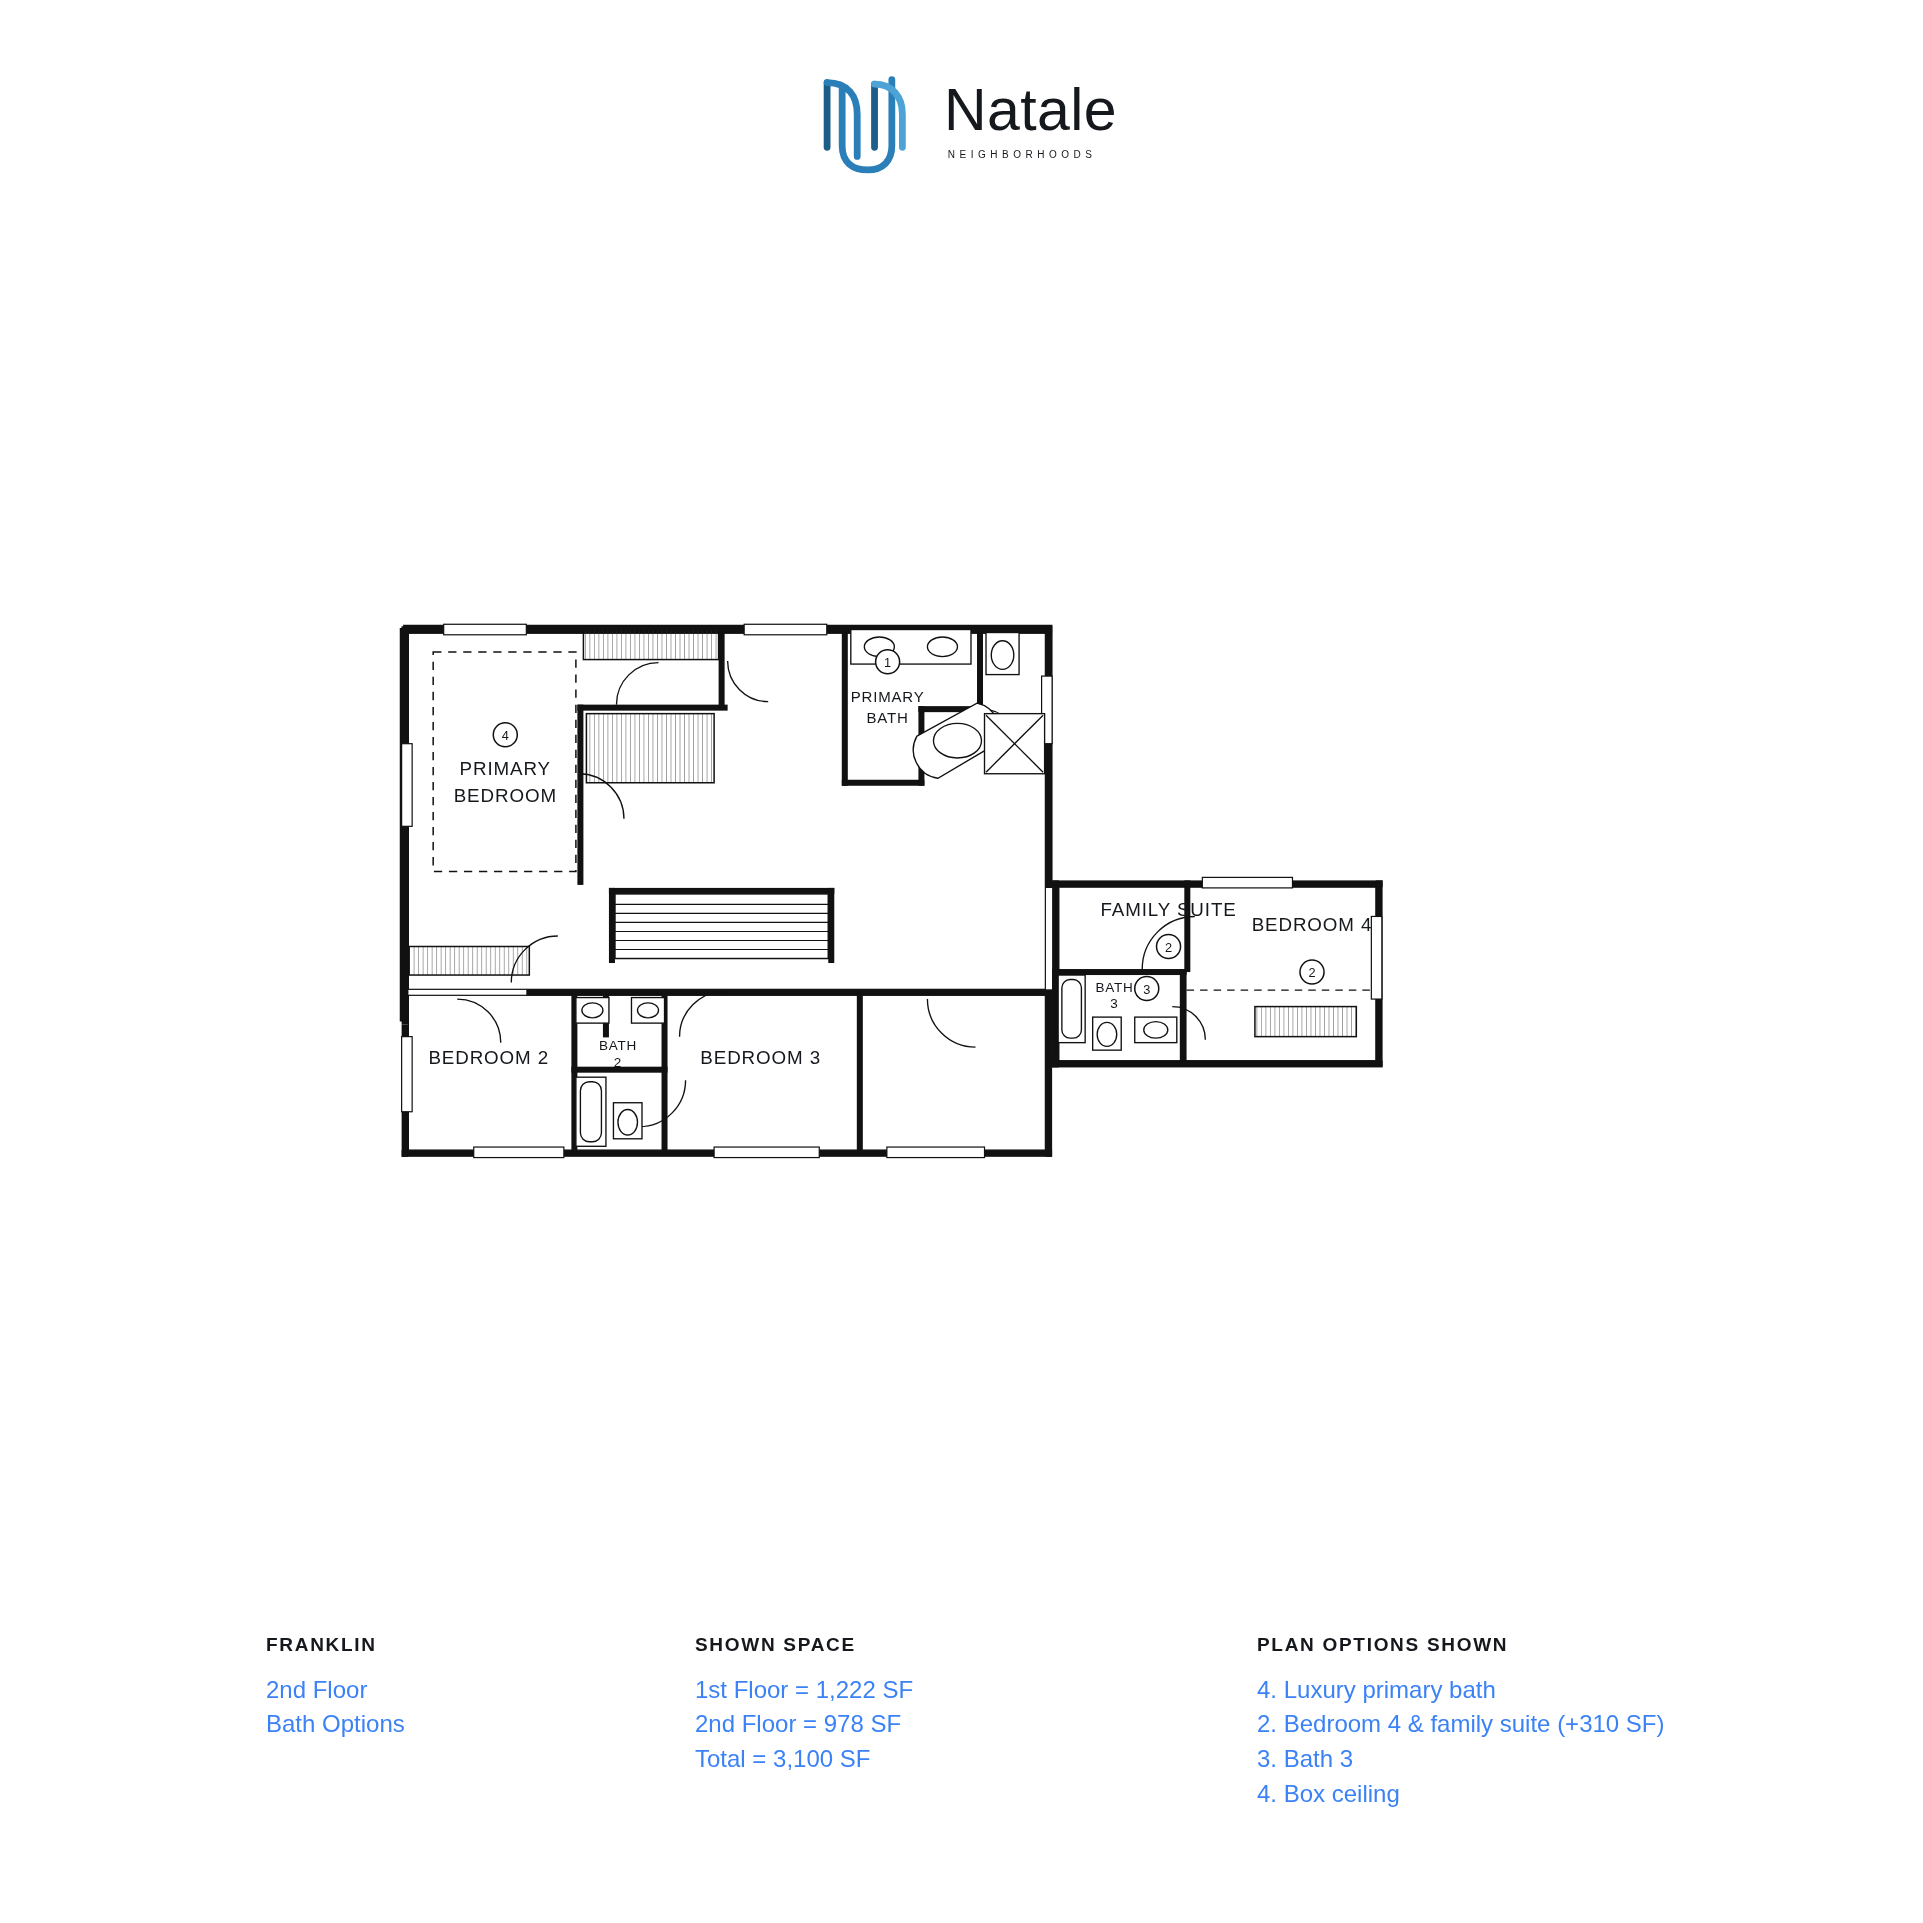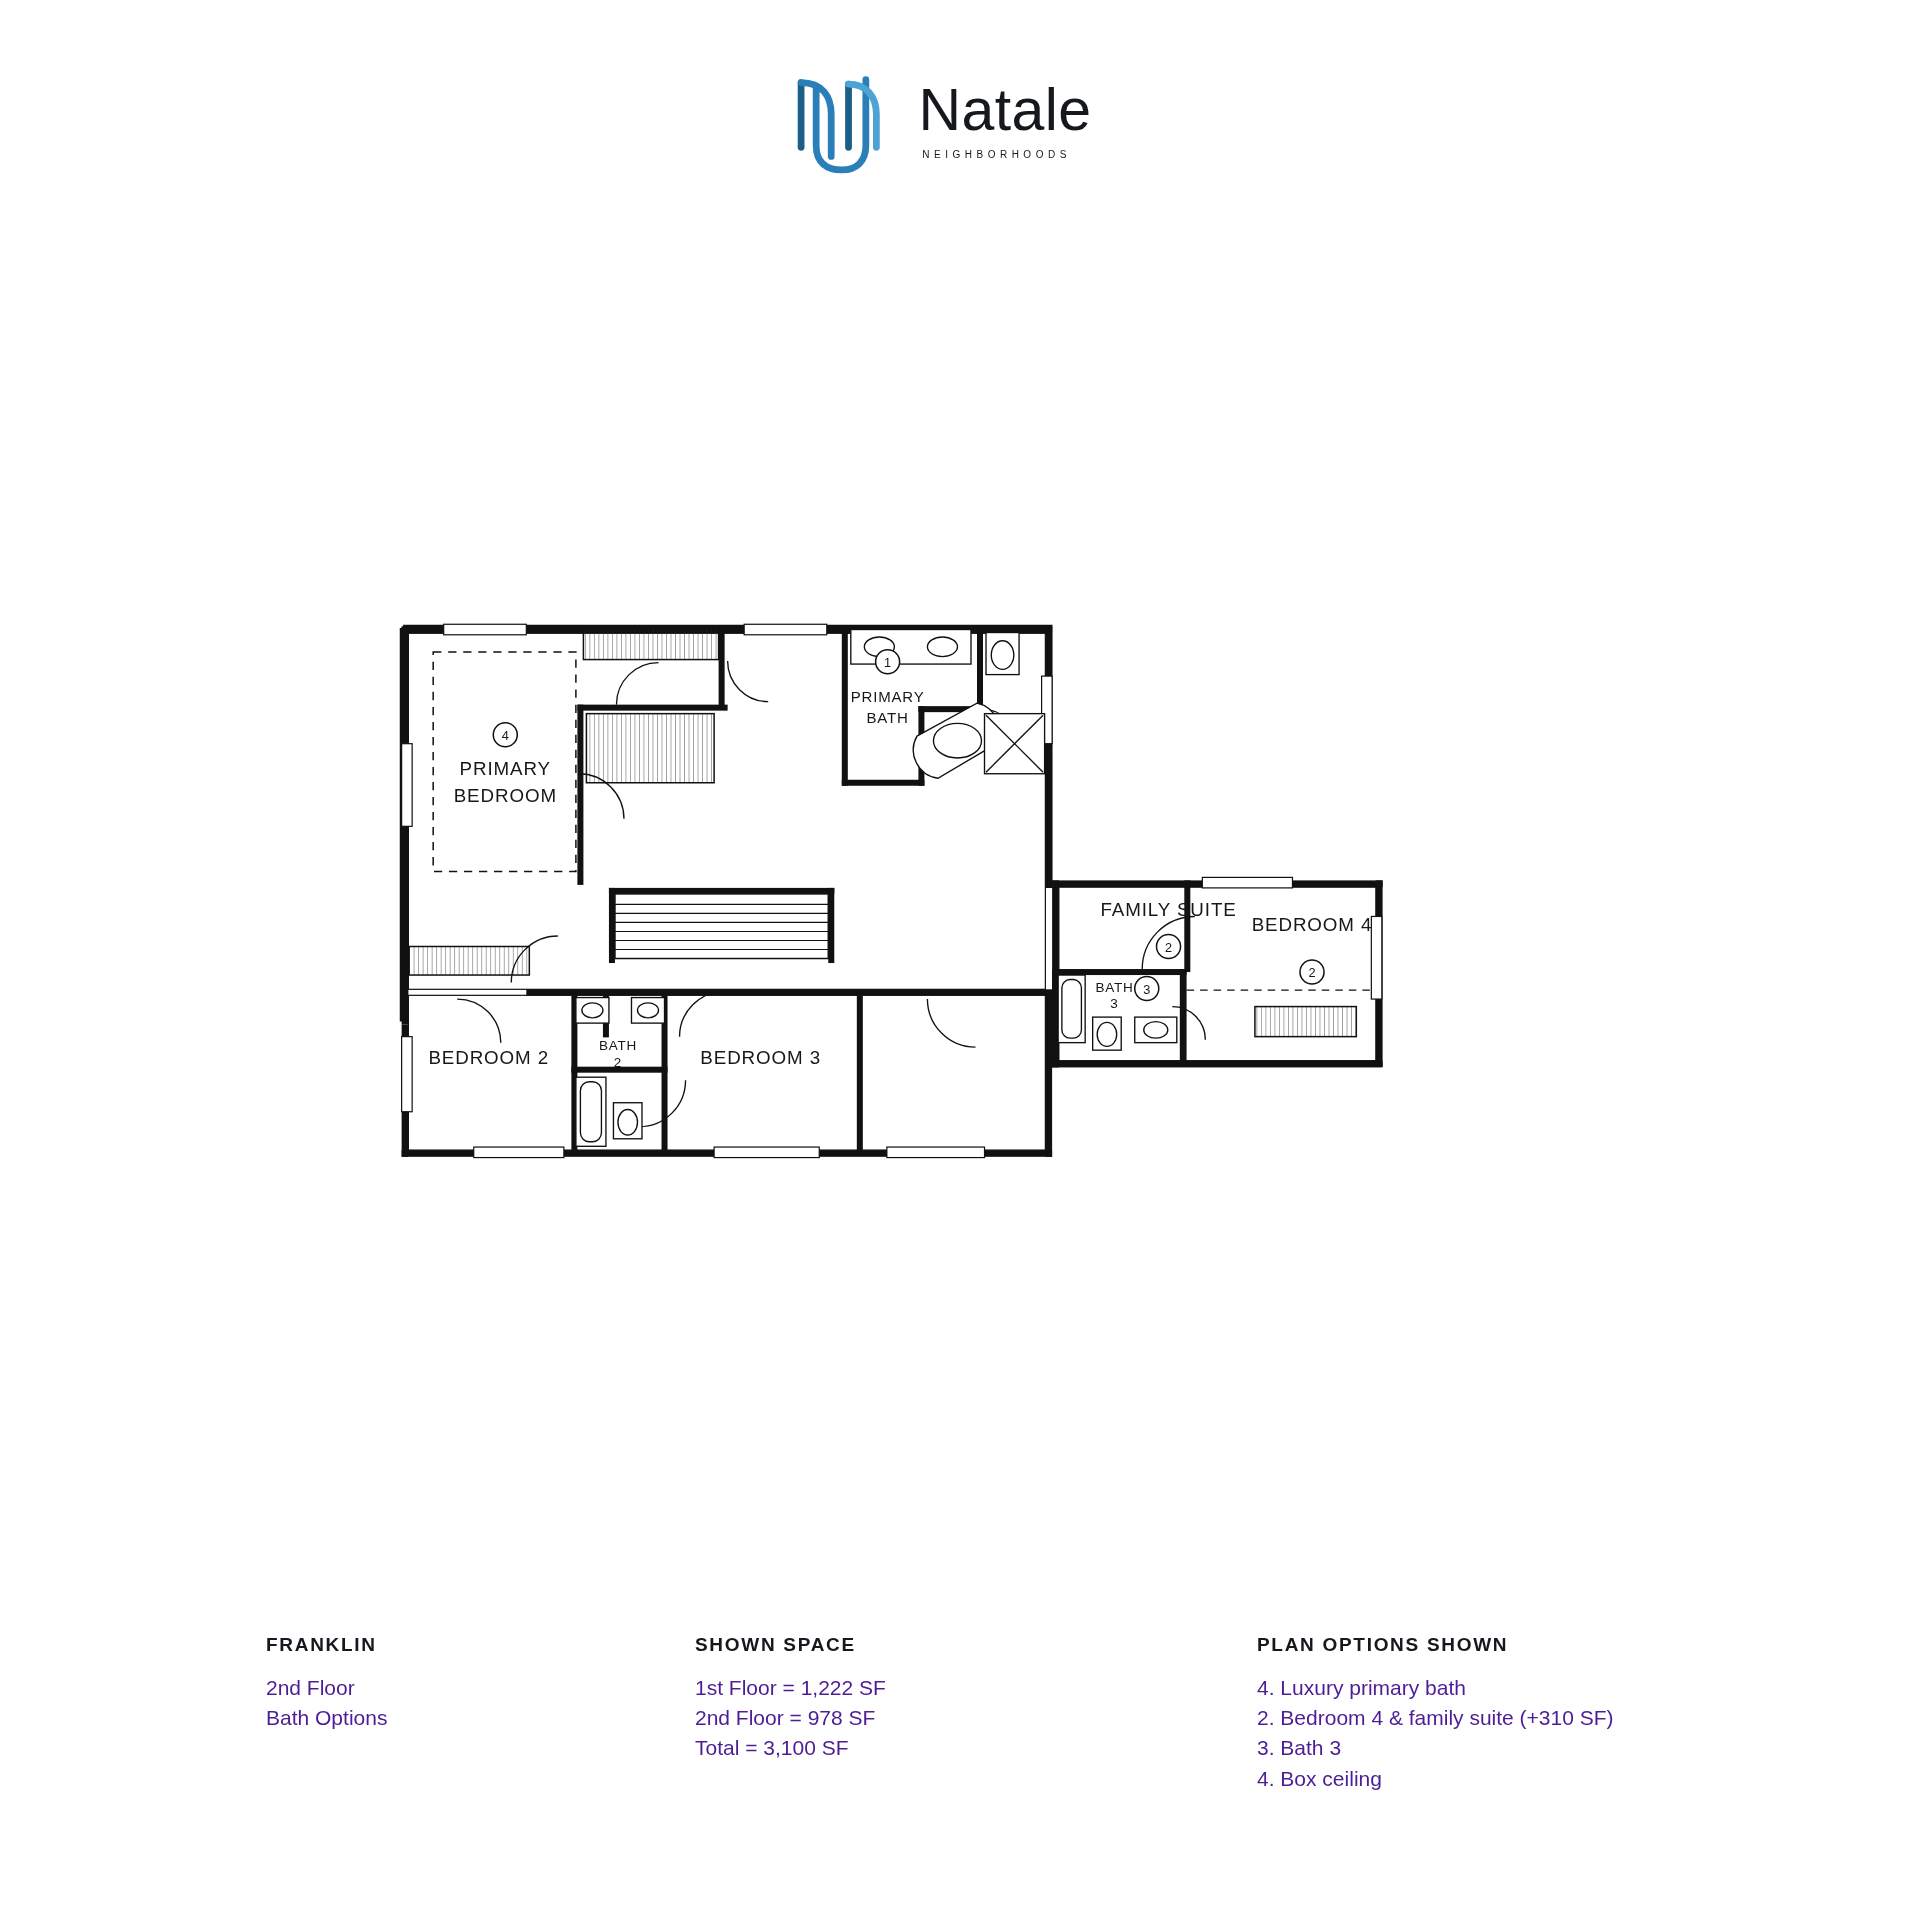--- a/index.html
+++ b/index.html
@@ -12,26 +12,27 @@
     height: 1924px;
     font-family: "Liberation Sans", sans-serif;
     color: #111111;
     position: relative;
     overflow: hidden;
   }
 
   
   #logo-block {
     position: absolute;
-    left: 777px;
+    left: 726px;
     top: 53px;
     width: 391px;
     height: 135px;
     display: flex;
     align-items: center;
+    justify-content: flex-end;
   }
   #logo-mark {
     width: 128px;
     height: 128px;
     flex: 0 0 auto;
   }
   #logo-text {
     margin-left: 13.5px;
     display: flex;
     flex-direction: column;
@@ -69,23 +70,23 @@
     top: 1634px;
   }
   .footer-title {
     font-size: 19px;
     font-weight: 700;
     letter-spacing: 1.7px;
     color: #15181c;
     margin: 0 0 16.5px 0;
   }
   .footer-line {
-    font-size: 21px;
+    font-size: 24px;
     line-height: 1.45;
-    color: #4c1d95;
+    color: #3b82f6;
     white-space: nowrap;
   }
   #col-plan { left: 266px; }
   #col-living { left: 695px; }
   #col-options { left: 1257px; }
 </style>
 </head>
 <body>
 
 <div id="logo-block">

